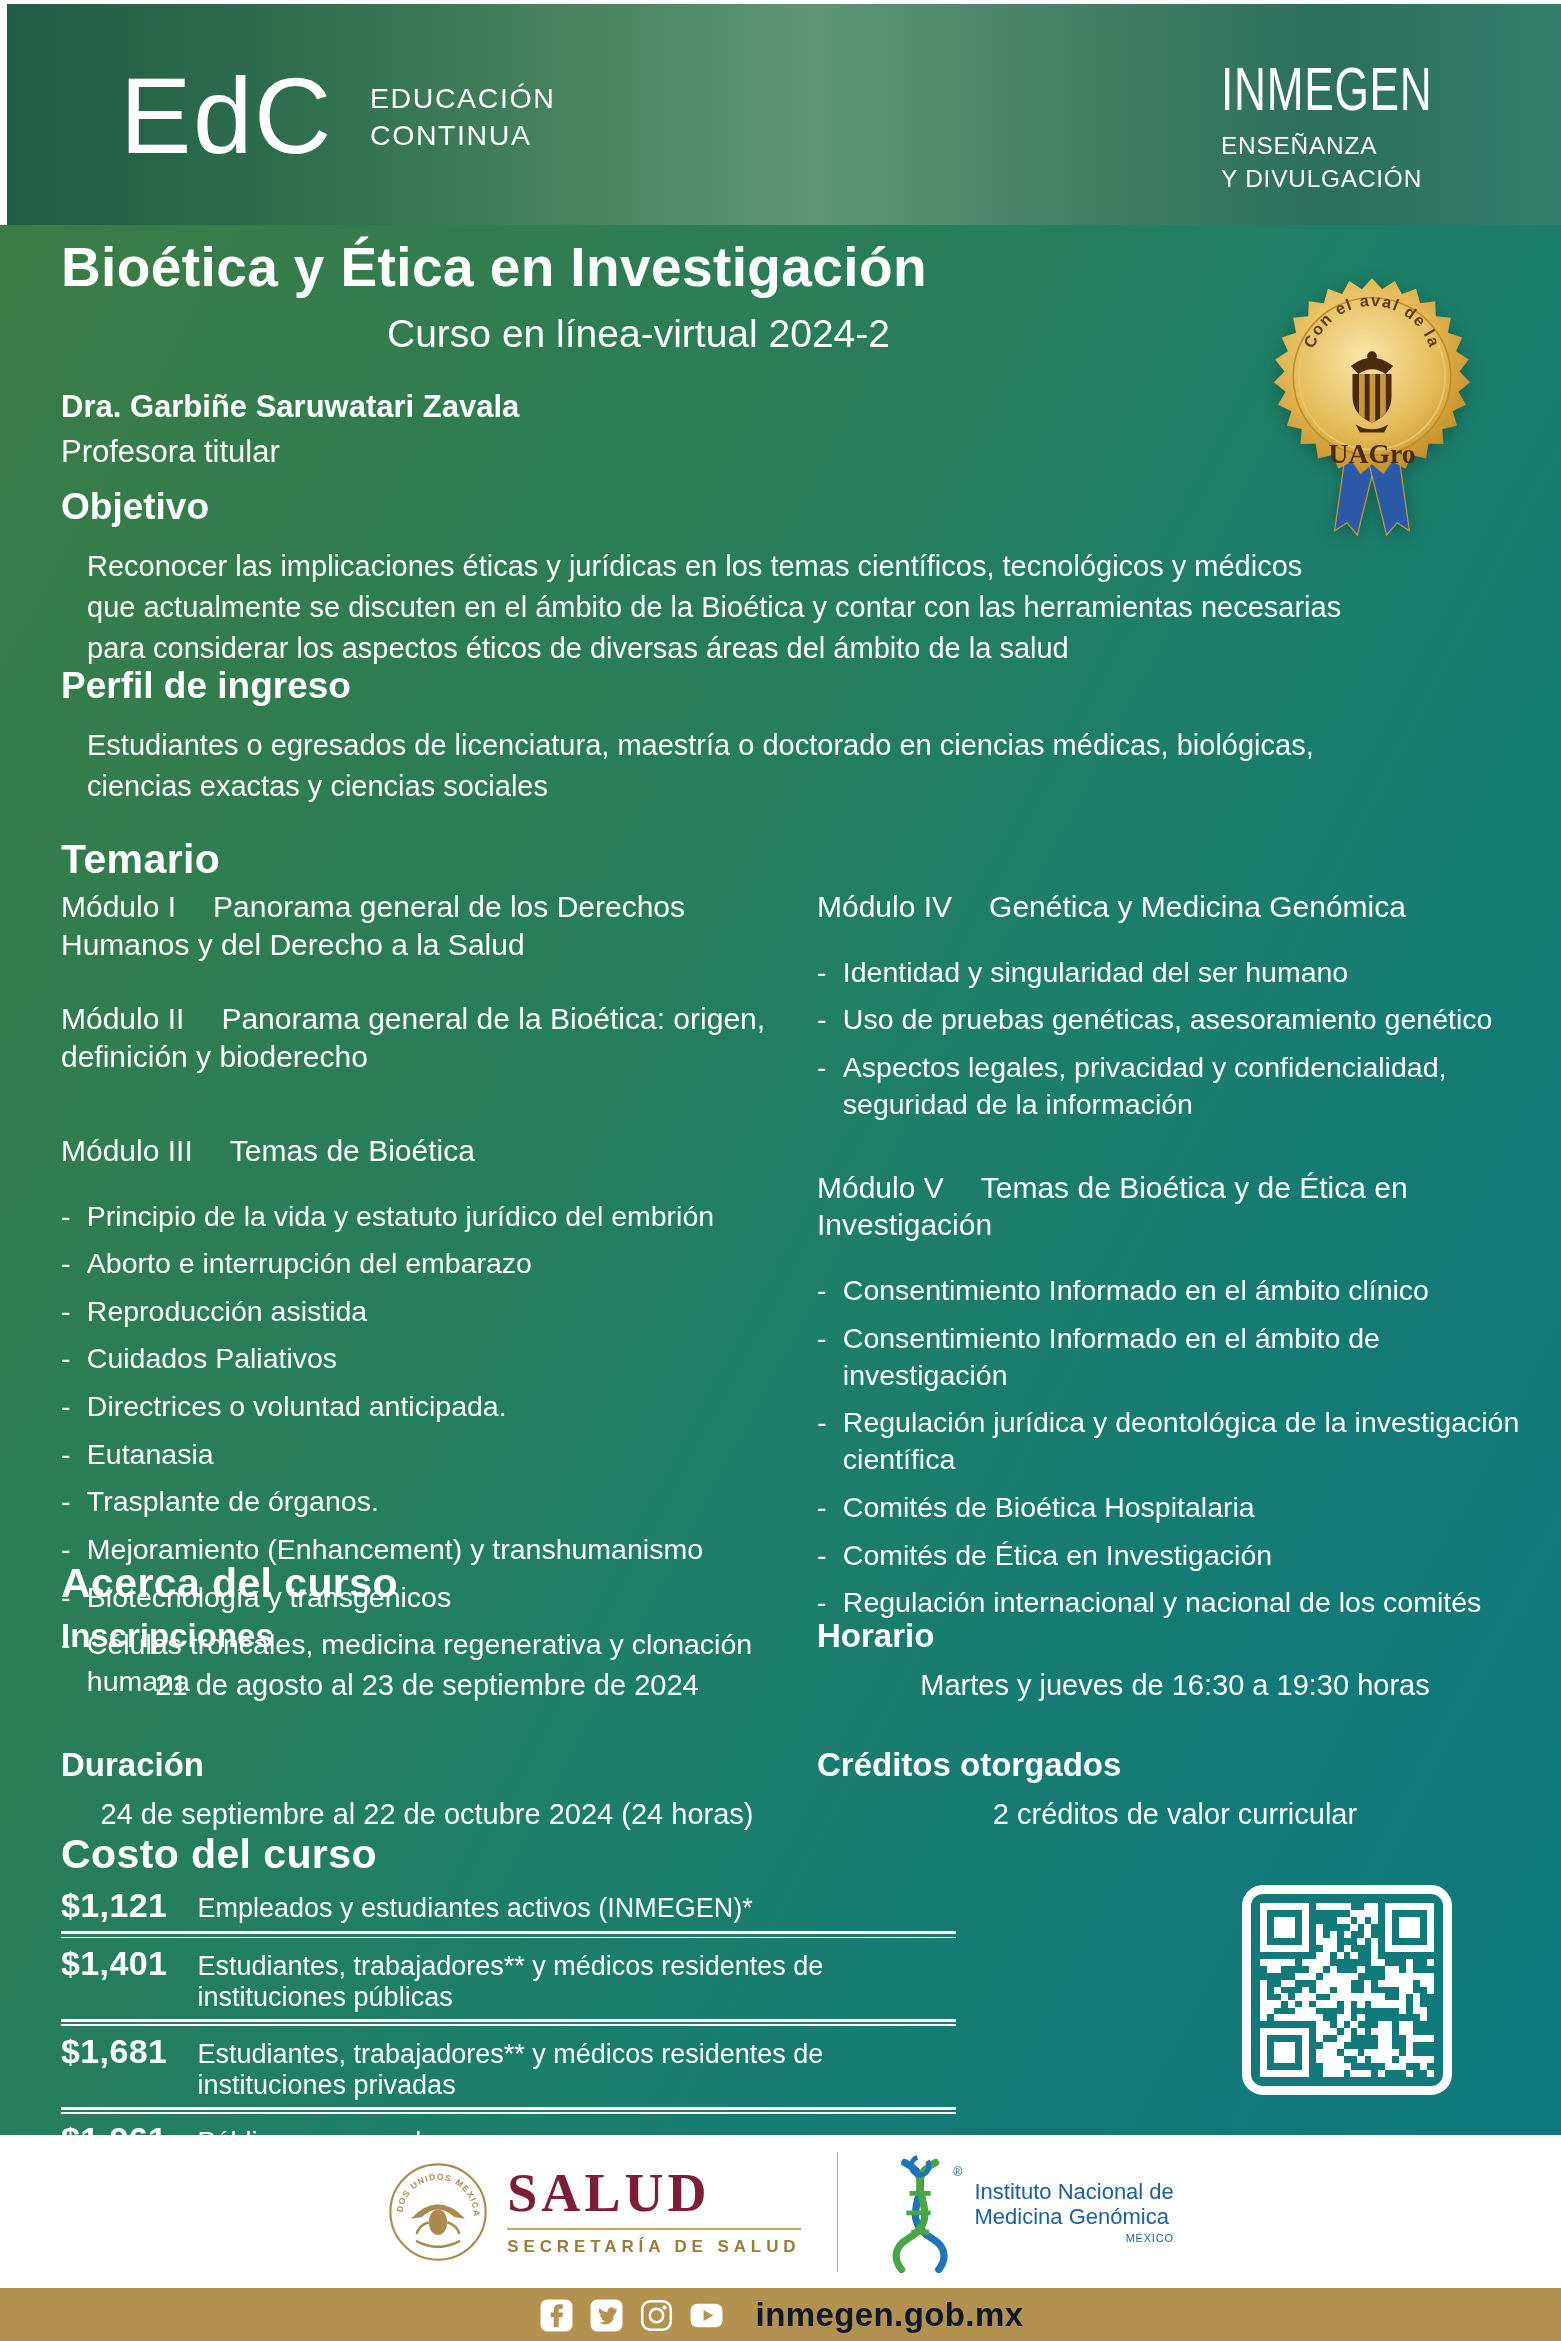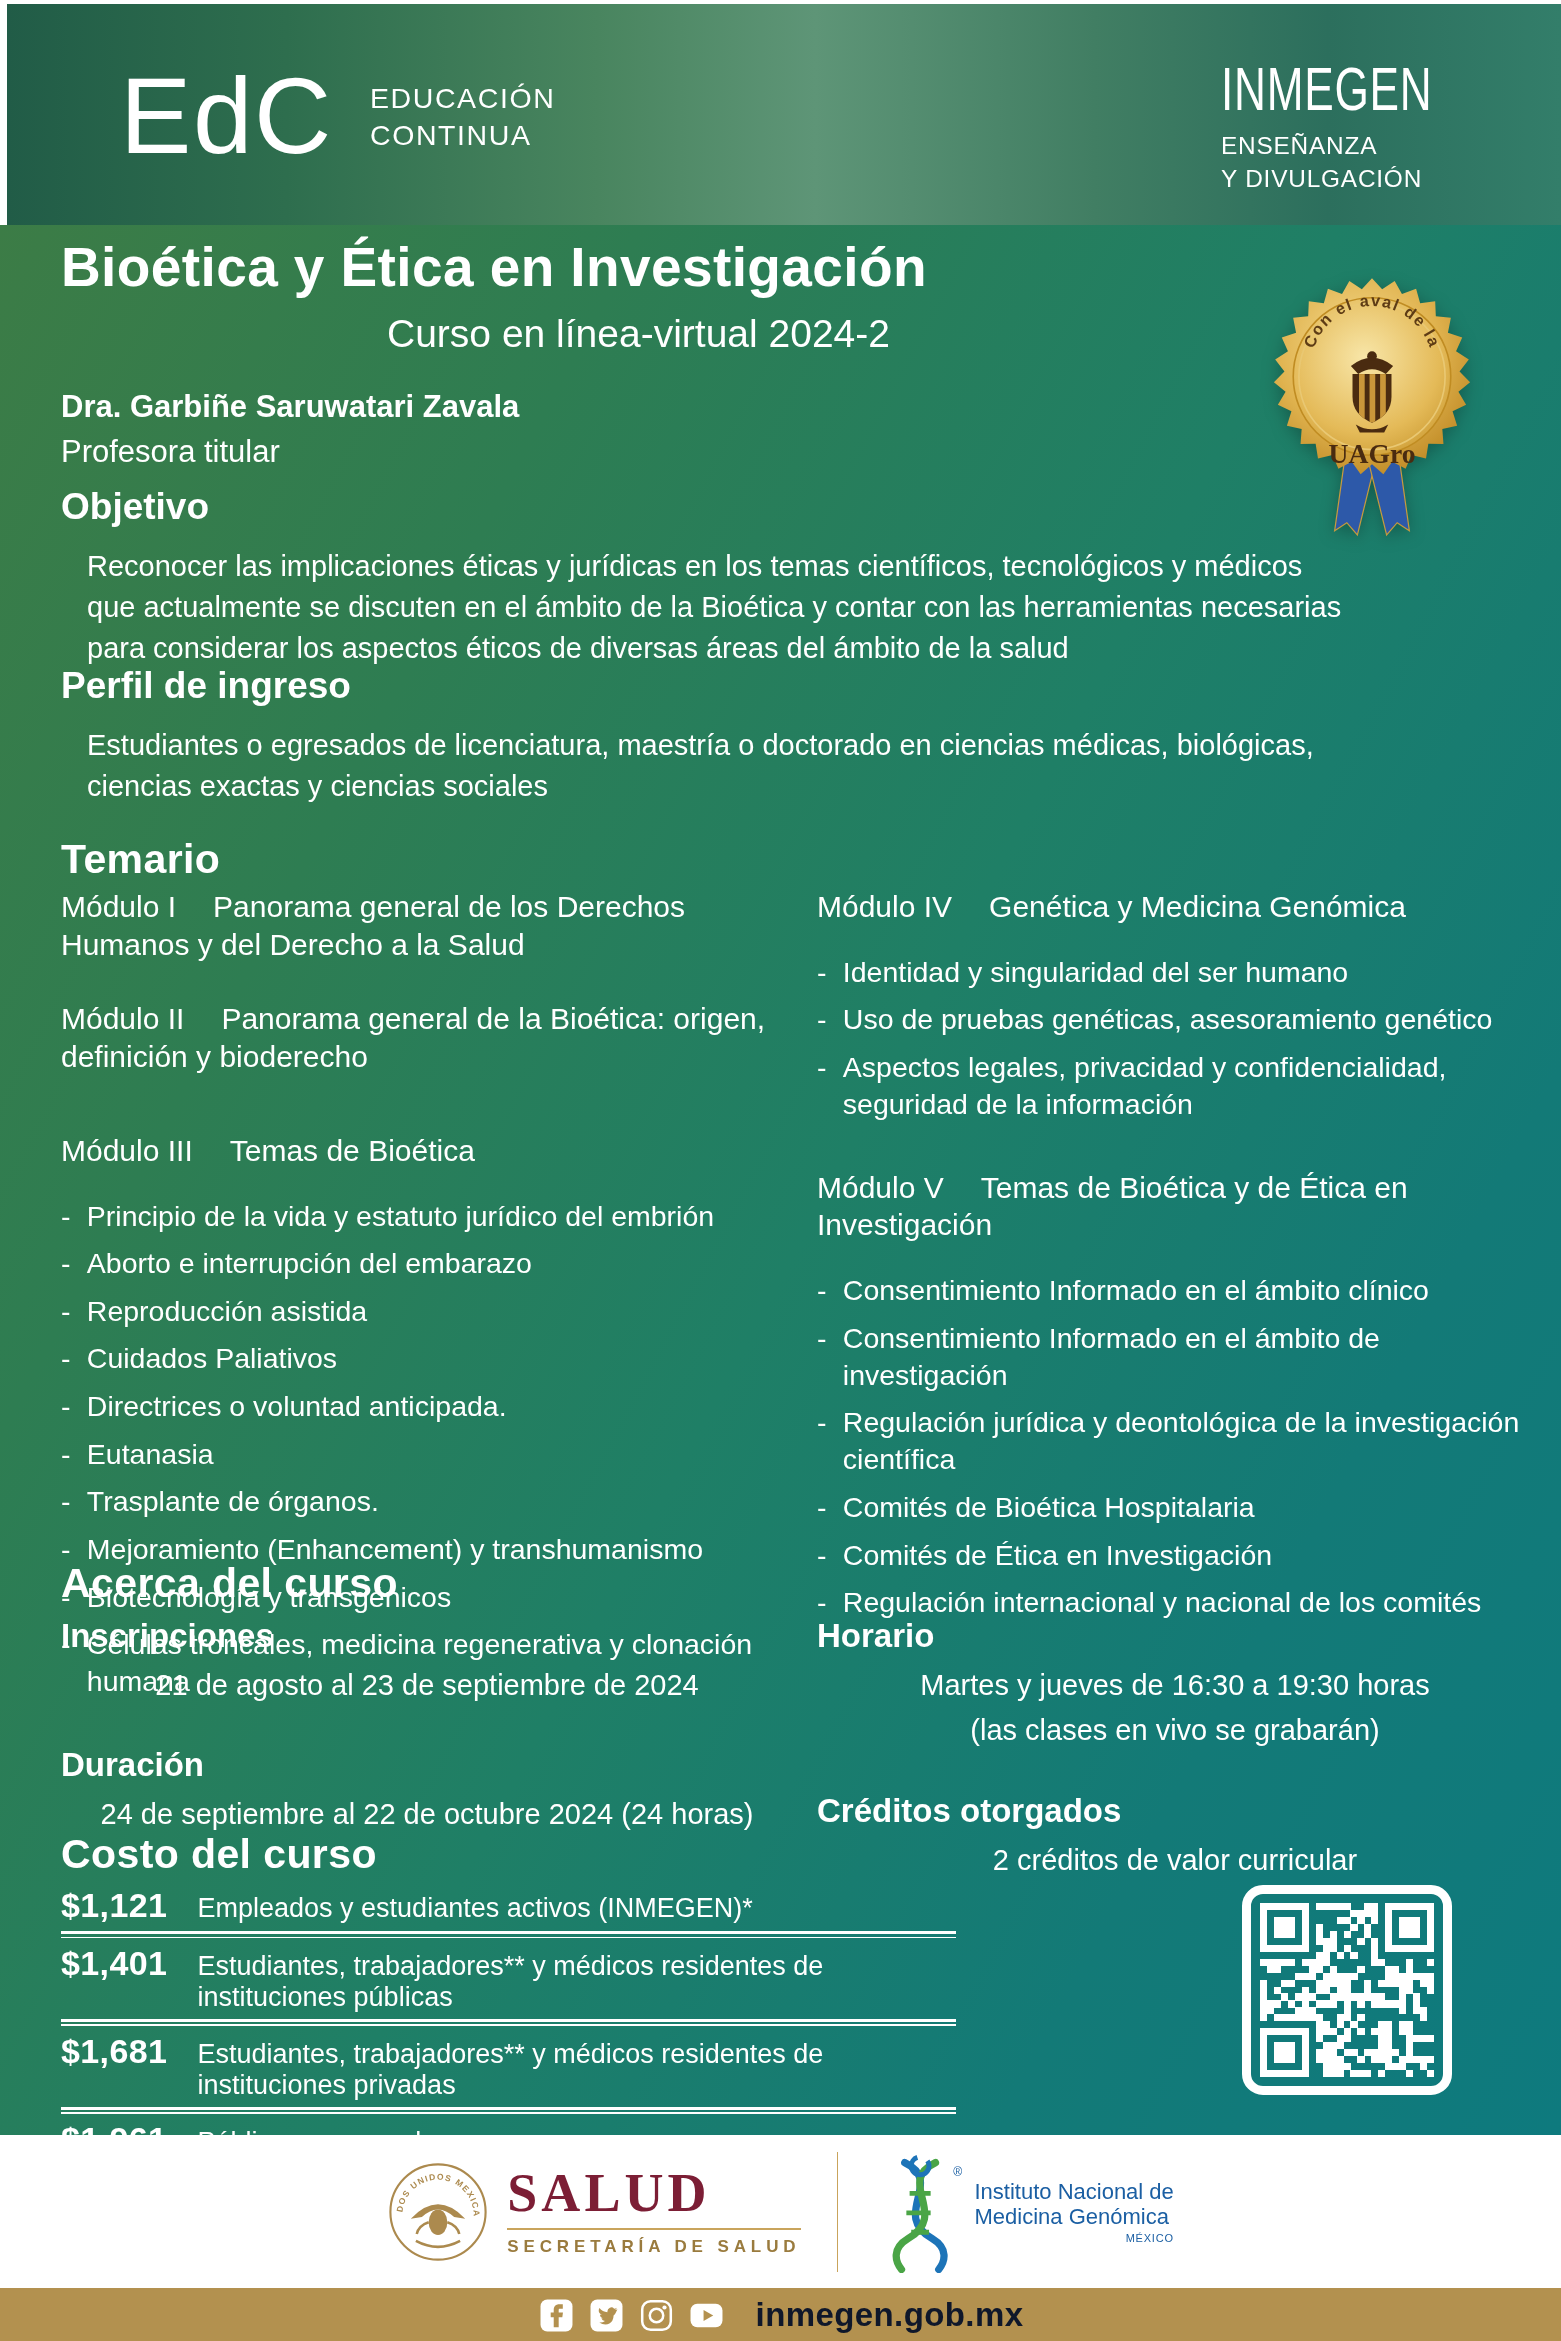--- a/index.html
+++ b/index.html
@@ -270,21 +270,20 @@
   <div class="sec-acerca-h h1s">Acerca del curso</div>
   <div class="info-left">
     <div class="info-label">Inscripciones</div>
     <div class="info-text">21 de agosto al 23 de septiembre de 2024</div>
     <div class="info-label info-gap">Duración</div>
     <div class="info-text">24 de septiembre al 22 de octubre 2024 (24 horas)</div>
   </div>
   <div class="info-right">
     <div class="info-label">Horario</div>
     <div class="info-text">Martes y jueves de 16:30 a 19:30 horas</div>
-    <div class="info-text" style="margin-top:4.9px">(las clases en vivo se grabarán)</div>
     <div class="info-label info-gap">Créditos otorgados</div>
     <div class="info-text">2 créditos de valor curricular</div>
   </div>
 
   <div class="sec-costo-h h1s">Costo del curso</div>
   <div class="cost">
     <div class="cost-row">
       <span class="price">$1,121</span>
       <span class="desc">Empleados y estudiantes activos (INMEGEN)*</span>
     </div>

